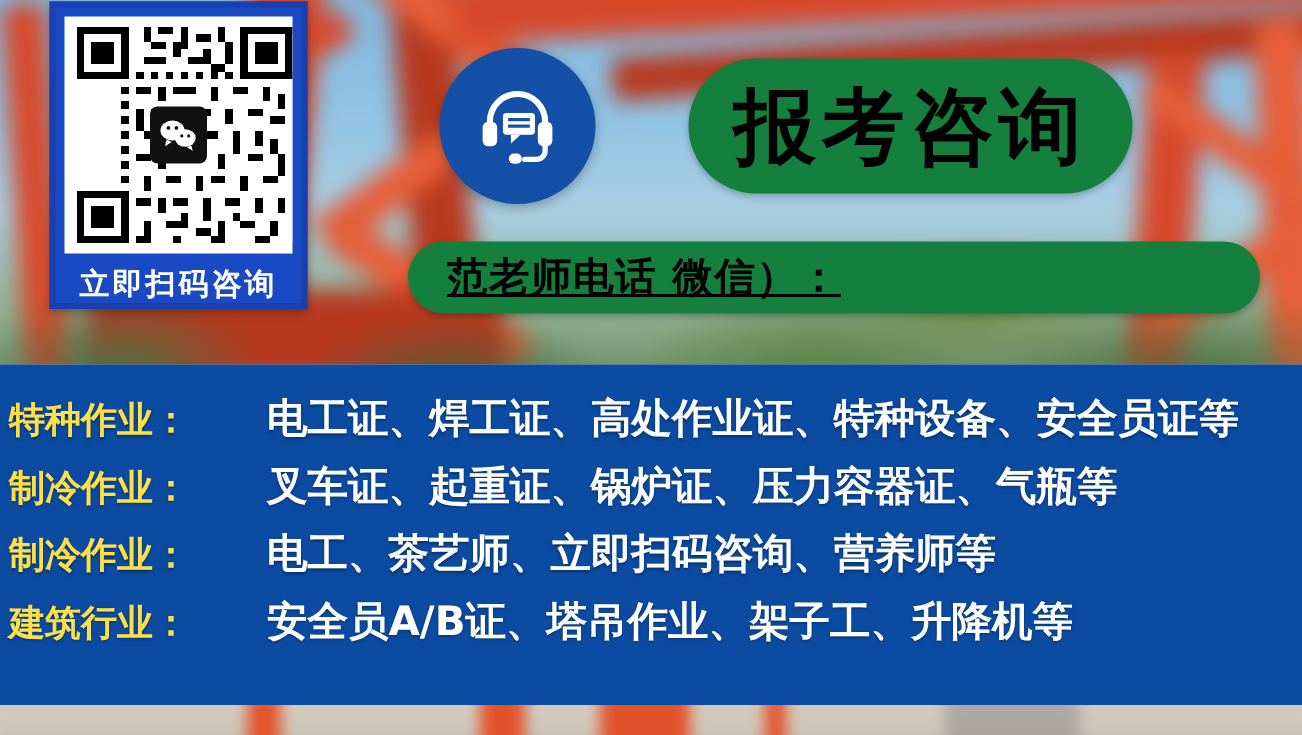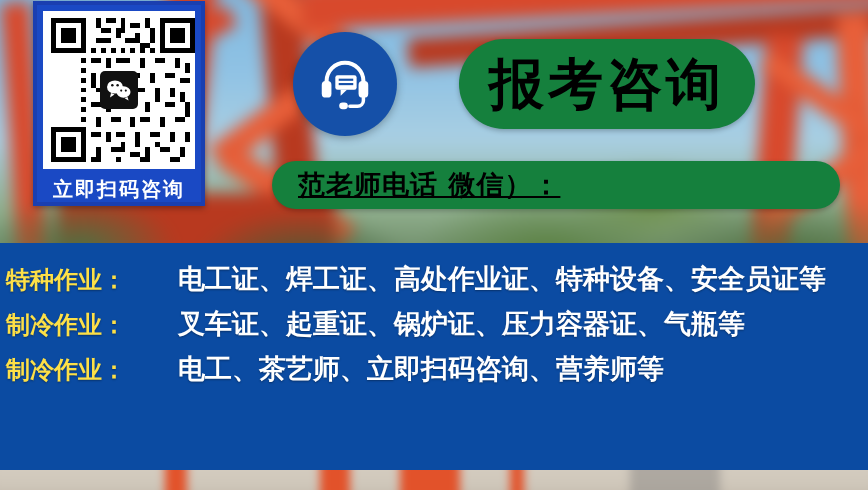--- a/index.html
+++ b/index.html
@@ -398,20 +398,24 @@
       <span class="items">电工证、焊工证、高处作业证、特种设备、安全员证等</span>
     </div>
     <div class="info-row">
       <span class="cat">制冷作业：</span>
       <span class="items">叉车证、起重证、锅炉证、压力容器证、气瓶等</span>
     </div>
     <div class="info-row">
       <span class="cat">制冷作业：</span>
       <span class="items">电工、茶艺师、立即扫码咨询、营养师等</span>
     </div>
+    <div class="info-row">
+      <span class="cat">建筑行业：</span>
+      <span class="items">安全员A/B证、塔吊作业、架子工、升降机等</span>
+    </div>
   </div>
 
   <div class="bottom-sliver">
     <div class="bottom-sliver-inner">
       <div class="sliver-bar" style="left:175px;width:22px;"></div>
       <div class="sliver-bar" style="left:330px;width:30px;"></div>
       <div class="sliver-bar" style="left:410px;width:60px;"></div>
       <div class="sliver-bar" style="left:520px;width:14px;"></div>
 
       <div class="sliver-grey" style="left:640px;width:90px;opacity:.55;"></div>

